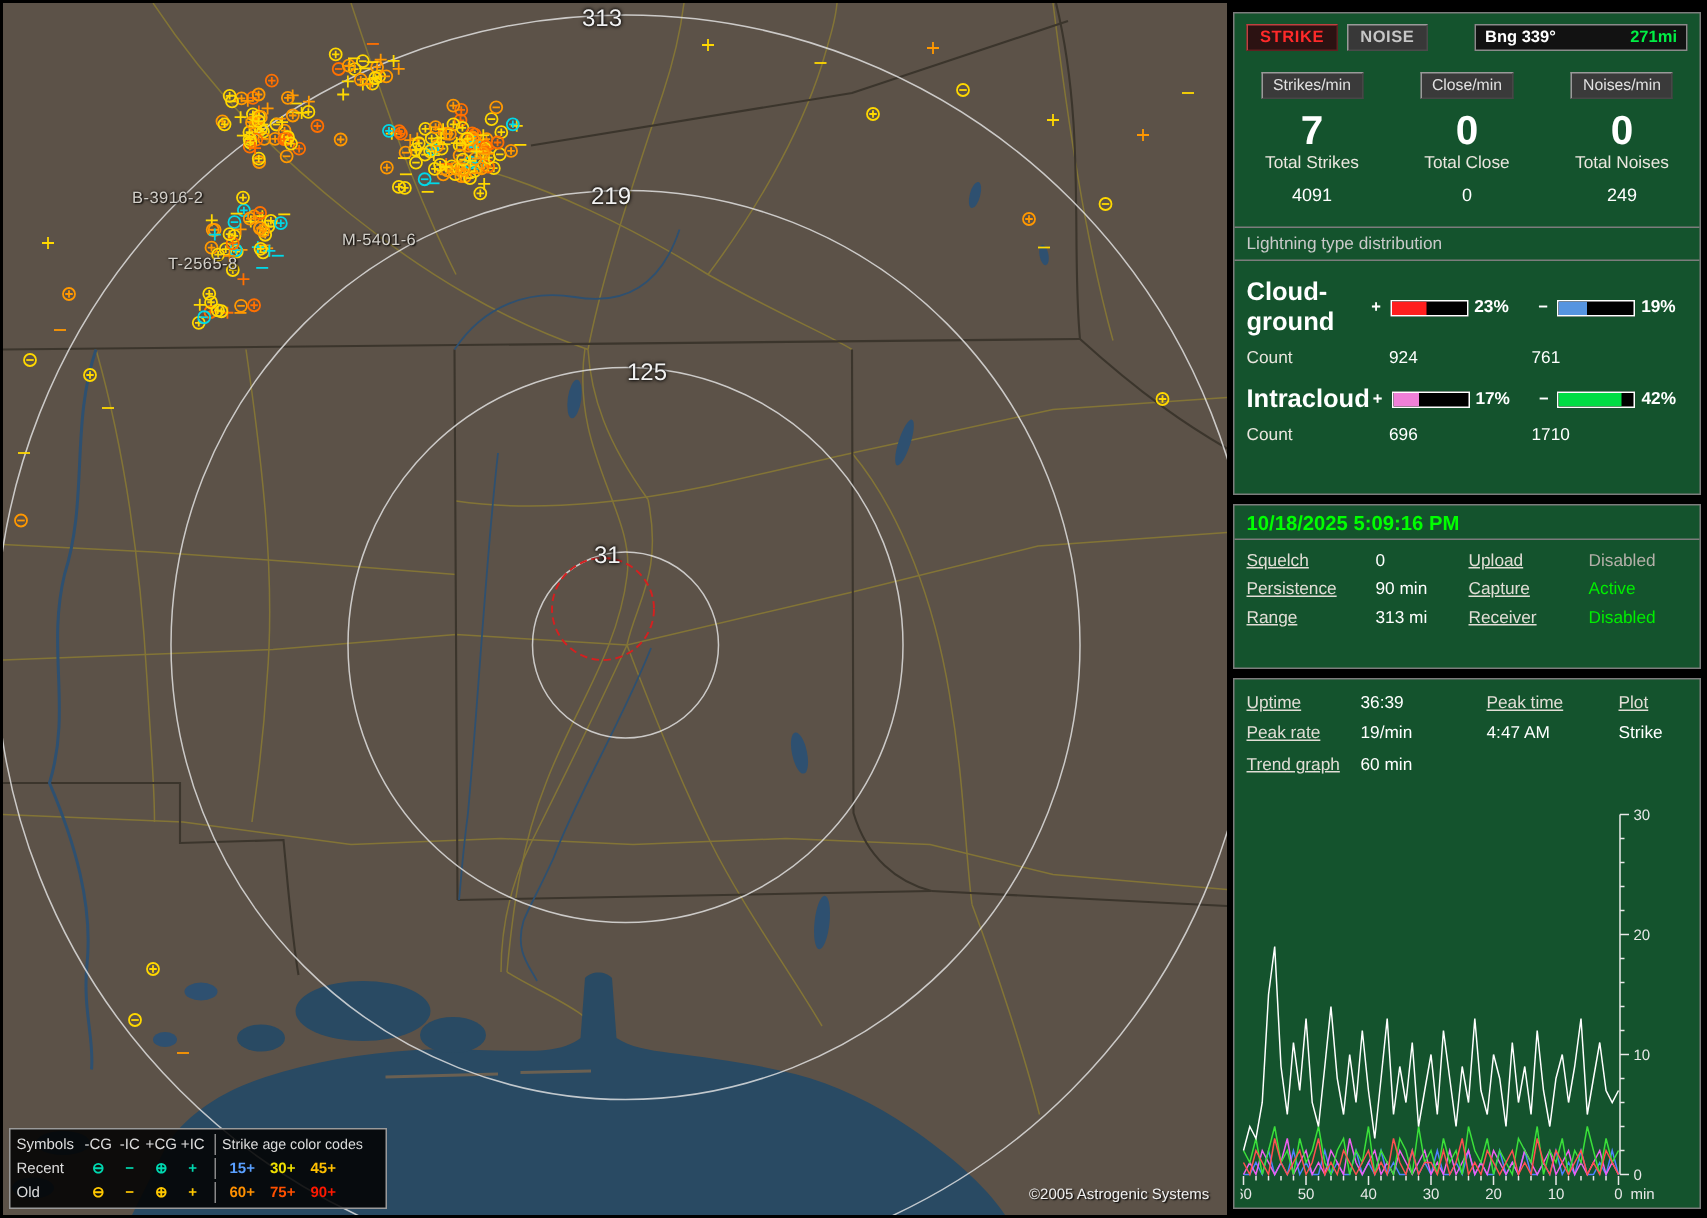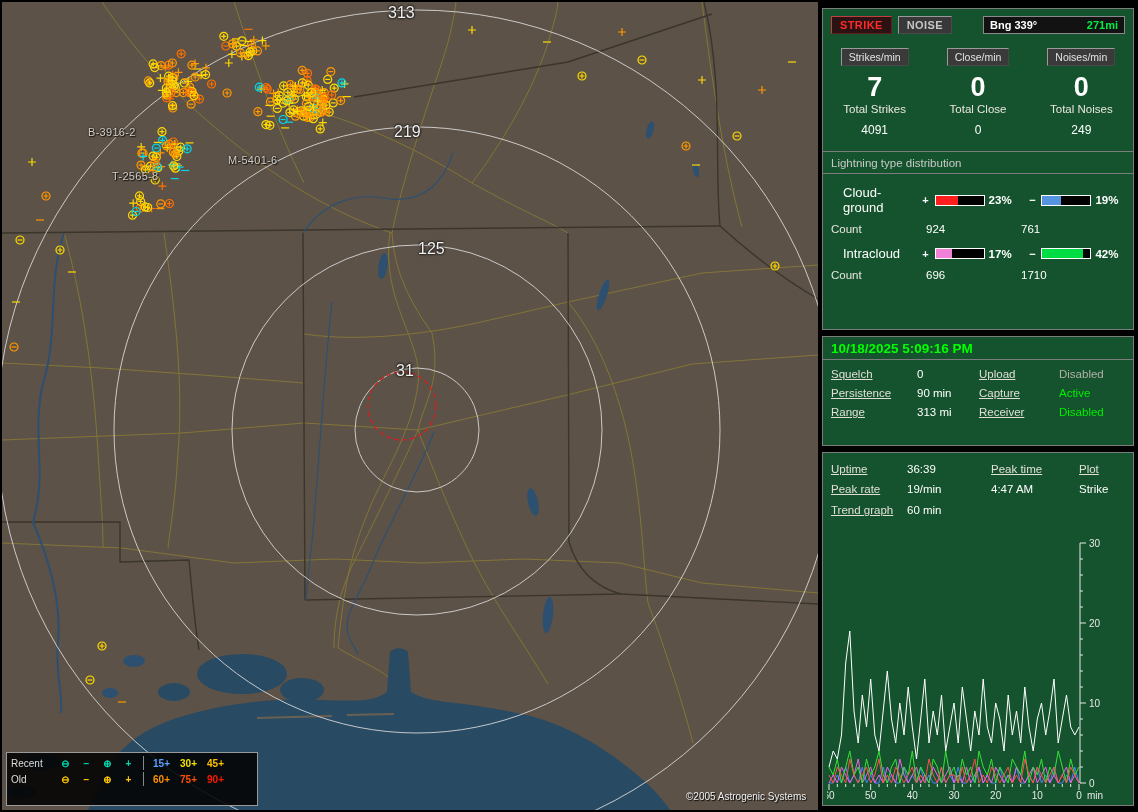--- a/index.html
+++ b/index.html
@@ -42,21 +42,21 @@
   .grid3 { display:grid; grid-template-columns:1fr 1fr 1fr; text-align:center; }
   .plate { display:inline-block; justify-self:center; margin-top:14px; padding:2px 7px;
            background:#3a3a3a; color:#e2e2e2; font-size:10.5px;
            border:1px solid; border-color:#9a9a9a #474747 #474747 #9a9a9a; cursor:pointer; }
   .bignum { font-size:27px; font-weight:bold; color:#fff; margin-top:6px; }
   .tot-lbl { font-size:11.5px; color:#eae6de; }
   .tot-val { margin-top:8px; font-size:12px; color:#fff; }
   .sep { border-top:1px solid #7c7c7c; margin-top:14px; }
   .dist-title { padding:5px 8px 4px 8px; color:#c9c9c9; font-size:11.5px; border-bottom:1px solid #7c7c7c; }
   .distrow { display:flex; align-items:center; padding:0 8px; margin-top:11px; }
-  .dname { width:84px; font-weight:normal; color:#fff; font-size:13px;margin-left:12px; }
+  .dname { width:84px; font-weight:bold; color:#fff; font-size:17px; }
   .sign  { width:11px; text-align:center; color:#fff; font-weight:bold; }
   .bar { width:54px; height:11px; border:1px solid #fff; background:#000; margin:0 4px; overflow:hidden; }
   .bar i { display:block; height:100%; }
   .pct { width:32px; font-weight:bold; color:#fff; font-size:11.5px; }
   .gap14 { width:10px; }
   .countrow { display:flex; padding:0 8px; margin-top:8px; font-size:11.5px; }
   .c-lbl { width:95px; color:#eae6de; }
   .c-v1  { width:95px; color:#fff; }
   .c-v2  { color:#fff; }
   
@@ -1109,20 +1109,29 @@
   <div class="ring-label" style="left:386px;top:2px">313</div>
   <div class="ring-label" style="left:392px;top:121px">219</div>
   <div class="ring-label" style="left:416px;top:238px">125</div>
   <div class="ring-label" style="left:394px;top:360px">31</div>
 
   <div class="storm-label" style="left:86px;top:124px">B-3916-2</div>
   <div class="storm-label" style="left:110px;top:168px">T-2565-8</div>
   <div class="storm-label" style="left:226px;top:152px">M-5401-6</div>
 
   <div class="legend">
+    <div class="legend-row">
+      <span class="lg-name">Symbols</span>
+      <span class="lg-sym">-CG</span>
+      <span class="lg-sym">-IC</span>
+      <span class="lg-sym">+CG</span>
+      <span class="lg-sym">+IC</span>
+      <span class="lg-div"></span>
+      <span class="lg-agehdr">Strike age color codes</span>
+    </div>
     <div id="legend-rows">
         <div class="legend-row">
           <span class="lg-name">Recent</span>
           <span class="lg-sym" style="color:#00d8b0;font-weight:bold">⊖</span>
           <span class="lg-sym" style="color:#00d8b0;font-weight:bold">−</span>
           <span class="lg-sym" style="color:#00d8b0;font-weight:bold">⊕</span>
           <span class="lg-sym" style="color:#00d8b0;font-weight:bold">+</span>
           <span class="lg-div"></span>
           <span class="lg-age" style="color:#5aa0ff">15+</span>
           <span class="lg-age" style="color:#f0e000">30+</span>

